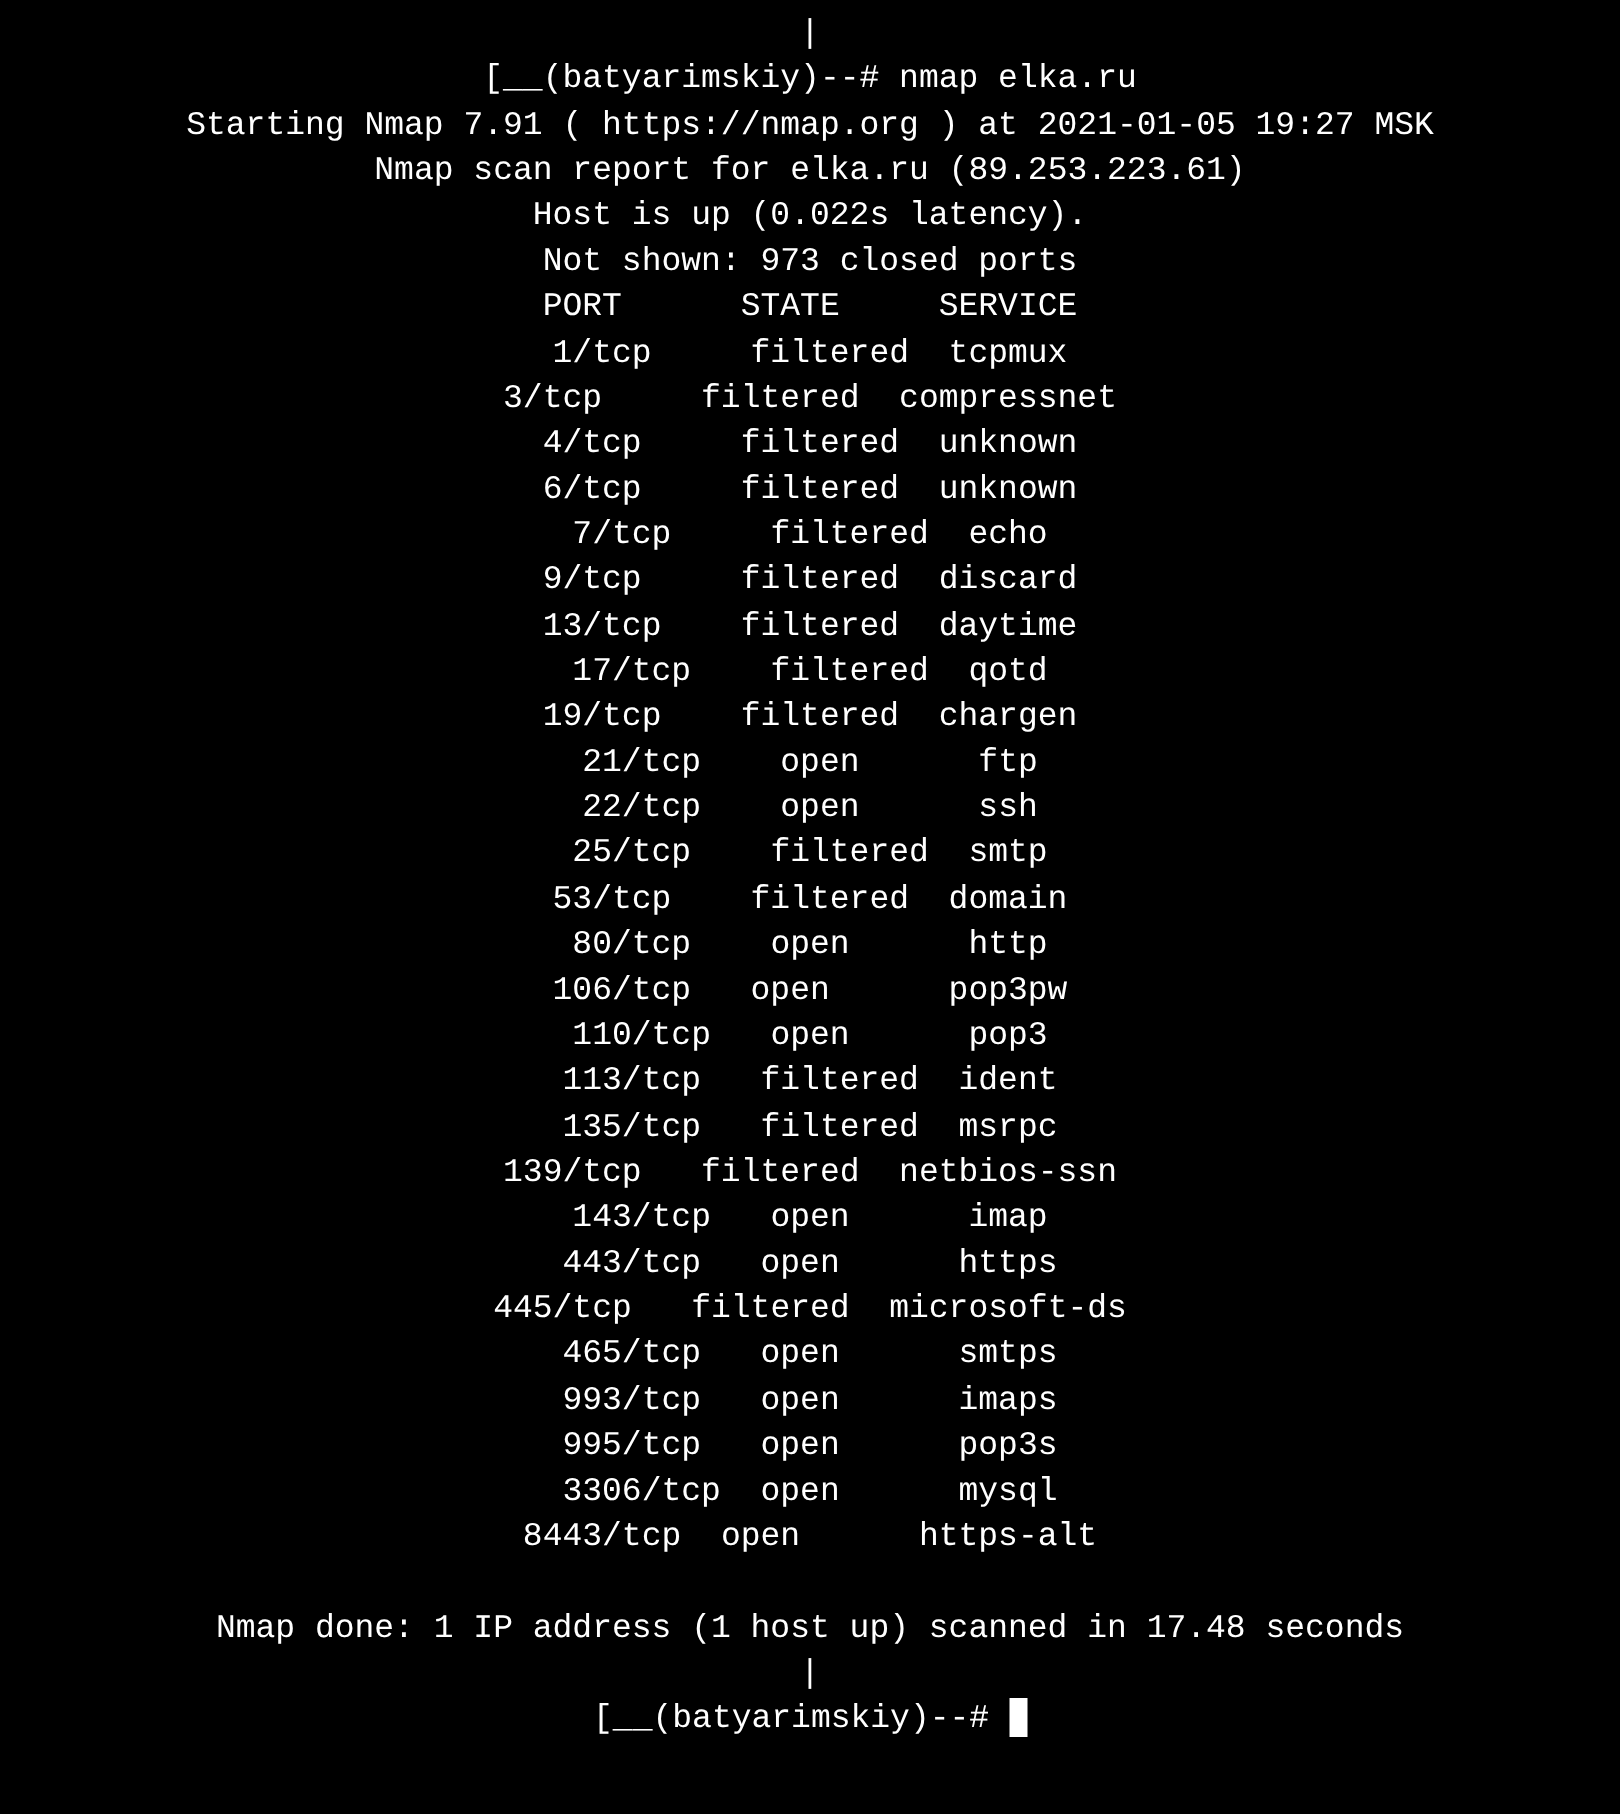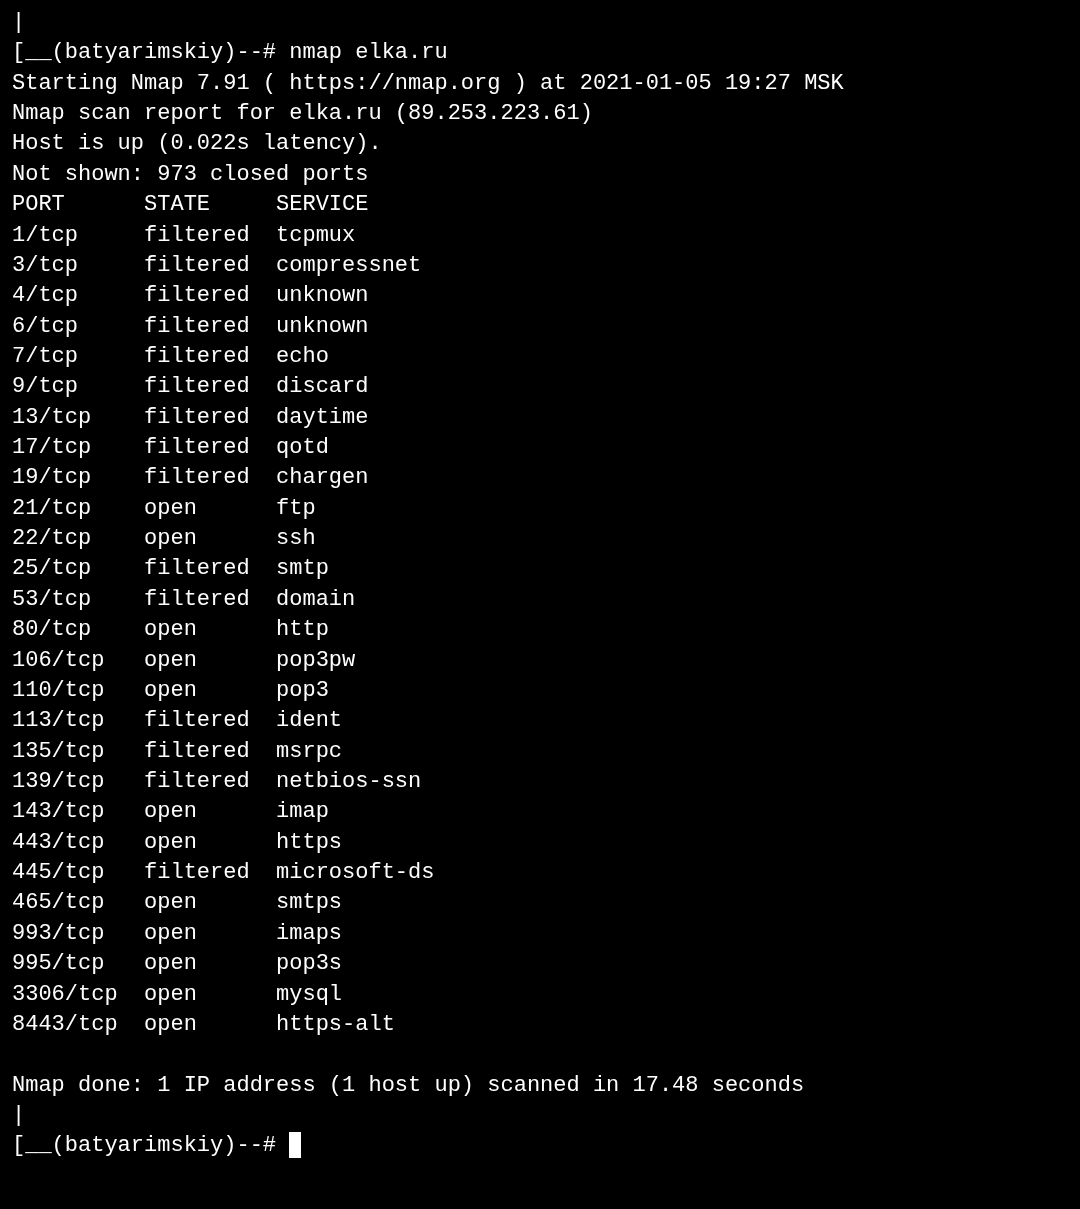--- a/index.html
+++ b/index.html
@@ -1,18 +1,19 @@
 <!DOCTYPE html>
 <html><head>
   <meta charset="utf-8">
   <style>
     * {
       margin: 0;
       padding: 0;
       box-sizing: border-box;
+      text-align: center;
     }
 
     body {
       background-color: #000000;
       color: #ffffff;
       font-family: 'Courier New', Courier, monospace;
       font-size: 22px;
       line-height: 1.38;
       padding: 8px 12px;
       width: 1080px;

